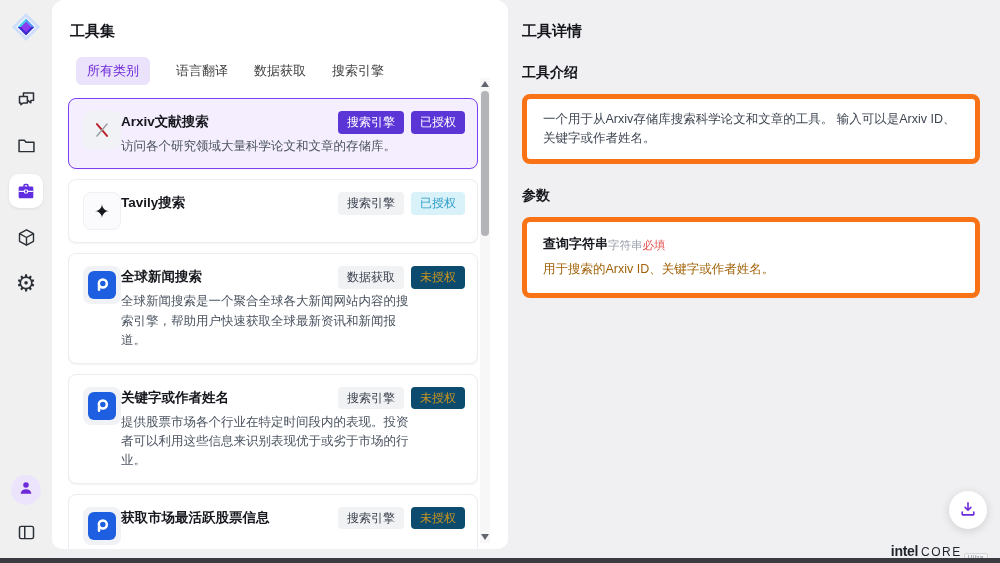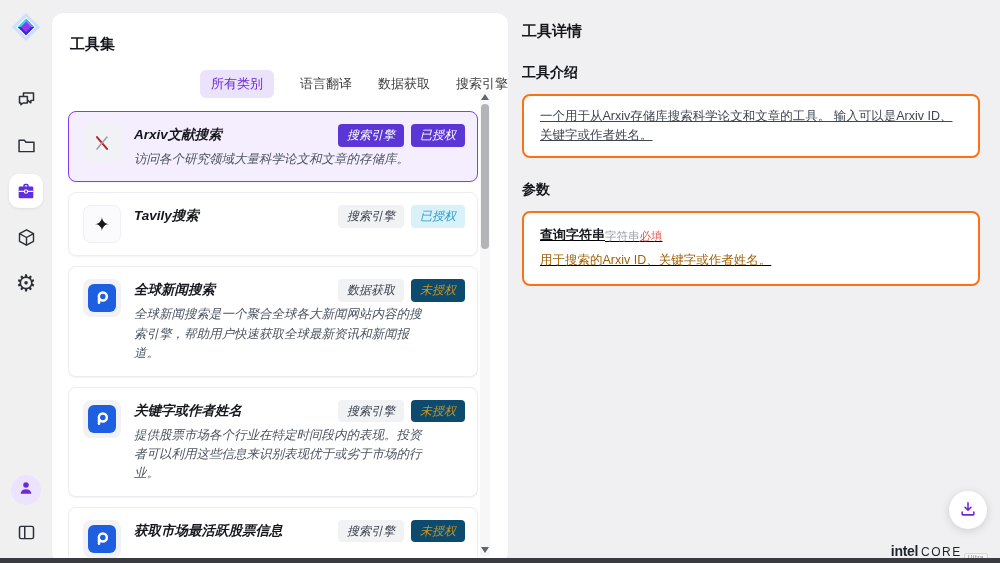--- a/index.html
+++ b/index.html
@@ -14,30 +14,30 @@
   .side-nav { margin-top:40px; display:flex; flex-direction:column; gap:12px; align-items:center; }
   .side-item { width:34px; height:34px; display:flex; align-items:center; justify-content:center;
     border-radius:10px; cursor:pointer; color:#2b2f36; }
   .side-item.active { background:#fff; box-shadow:0 1px 3px rgba(0,0,0,.08); }
   .side-item .icn { display:flex; align-items:center; justify-content:center; font-size:22px; line-height:1; }
   .side-bottom { margin-top:auto; display:flex; flex-direction:column; gap:10px; align-items:center; }
   .side-bottom .avatar-wrap { width:30px; height:30px; border-radius:50%; background:#ece3fc;
     display:flex; align-items:center; justify-content:center; cursor:pointer; }
 
   
-  .panel-main { position:absolute; left:52px; top:13px; width:456px; height:549px;
+  .panel-main { position:absolute; left:52px; top:0; width:456px; height:549px;
     background:#fff; border-radius:12px 12px 10px 10px; padding:16px 0 0 16px; overflow:hidden; }
   .panel-main h1 { font-size:15px; font-weight:700; color:#15171c; margin:6px 0 0 2px; }
-  .tabs { display:flex; align-items:center; gap:26px; margin:16px 0 0 8px;justify-content:flex-end; }
+  .tabs { display:flex; align-items:center; gap:26px; margin:16px 0 0 8px; }
   .tab { font-size:13px; color:#404040; cursor:pointer; padding:5px 0; white-space:nowrap; }
   .tab.active { background:#ebe2fb; color:#6d28d9; padding:5px 11px; border-radius:6px; font-weight:500; }
   .tool-list { display:flex; flex-direction:column; gap:10px; margin-top:13px; width:410px;
     height:465px; overflow:hidden; }
-  .tool-card { position:relative; display:flex; gap:13px; padding:12px 14px; background:#fff;
-    border:1px solid #ececf1; border-radius:8px; box-shadow:0 1px 2px rgba(20,20,40,.05); cursor:pointer; flex:none;font-style:italic; }
+  .tool-card { position:relative; display:flex; padding:12px 14px; background:#fff;
+    border:1px solid #ececf1; border-radius:8px; box-shadow:0 1px 2px rgba(20,20,40,.05); cursor:pointer; flex:none; }
   .tool-card.selected { background:#f5eefe; border:1.5px solid #7e3ff2; }
   .tool-icon { width:38px; height:38px; border-radius:8px; background:#f1f2f5; flex:none;
     display:flex; align-items:center; justify-content:center; }
   .tool-icon.tavily { background:#fbfbfd; border:1px solid #f0f0f3; font-size:19px; color:#15171c; }
   .tool-icon .bluesq { width:28px; height:28px; border-radius:6px; background:#1d5fe0;
     display:flex; align-items:center; justify-content:center; }
   .tool-body h3 { font-size:13.5px; font-weight:700; color:#16181d; margin:2px 0 6px; }
   .tool-body p { font-size:12.5px; color:#4b5360; line-height:1.55; max-width:292px; }
   .badges { position:absolute; top:12px; right:12px; display:flex; gap:7px; }
   .badge { font-size:12px; padding:3px 9px; border-radius:4px; line-height:1.4; white-space:nowrap; }
@@ -50,21 +50,21 @@
   .scrollbar { position:absolute; left:428px; top:78px; height:465px; width:10px; background:#f7f7f8; }
   .sb-arrow { position:absolute; left:1px; width:0; height:0; cursor:pointer; }
   .sb-arrow.up { top:3px; border-left:4px solid transparent; border-right:4px solid transparent; border-bottom:6px solid #606ružby; border-bottom:6px solid #60646c; }
   .sb-arrow.down { bottom:3px; border-left:4px solid transparent; border-right:4px solid transparent; border-top:6px solid #60646c; }
   .sb-thumb { position:absolute; left:1px; top:13px; width:8px; height:145px; background:#b3b4b8; border-radius:4px; cursor:pointer; }
 
   
   .panel-detail { position:absolute; left:508px; top:0; right:0; height:100%; padding:16px 20px 0 14px; }
   .panel-detail h1 { font-size:15px; font-weight:700; color:#15171c; margin-top:6px; }
   .panel-detail h2 { font-size:14px; font-weight:700; color:#15171c; margin-top:23px; }
-  .detail-card { margin-top:12px; background:#fff; border-radius:8px; border:2px solid #f97316;text-decoration:underline; }
+  .detail-card { margin-top:12px; background:#fff; border-radius:8px; border:5px solid #f97316; }
   .detail-card.intro { padding:11px 16px; font-size:12.5px; color:#3f4652; line-height:1.5; }
   .detail-card.param { padding:13px 16px 15px; }
   .param-head { display:flex; align-items:flex-end; }
   .param-name { font-size:13px; font-weight:700; color:#16181d; }
   .param-type { font-size:11.5px; color:#9aa1ad; }
   .param-required { font-size:11.5px; color:#e25450; }
   .param-desc { font-size:12.5px; color:#a16207; margin-top:8px; }
 
   
   .fab { position:absolute; right:13px; bottom:34px; width:38px; height:38px; border-radius:50%;

